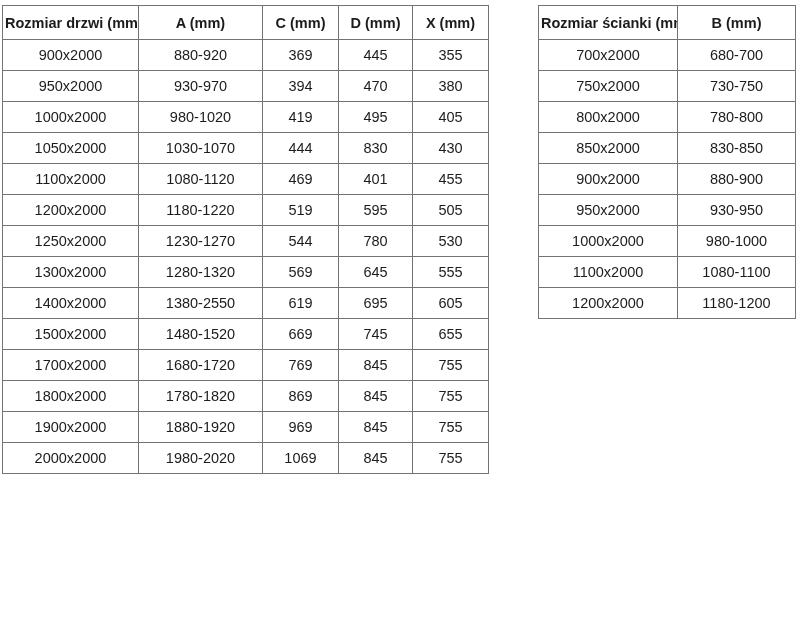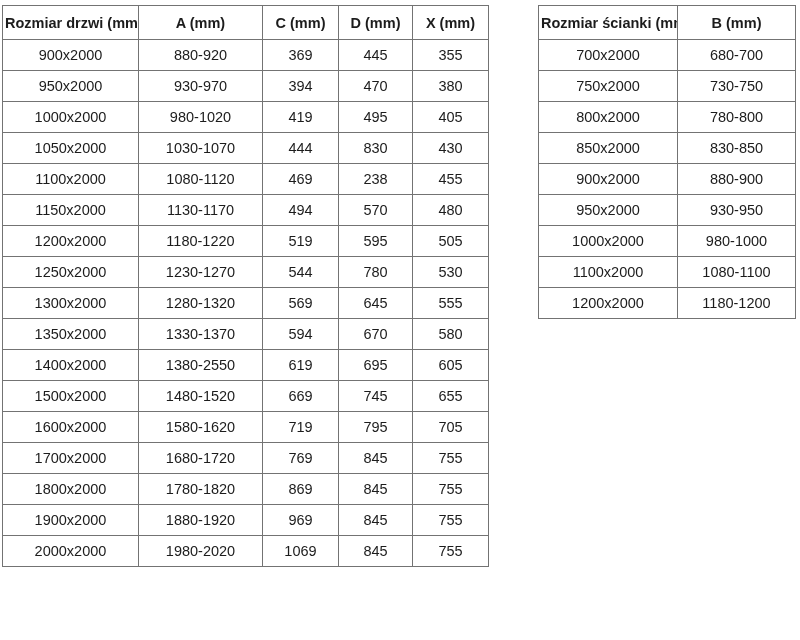--- a/index.html
+++ b/index.html
@@ -94,29 +94,22 @@
         <td>1050x2000</td>
         <td>1030-1070</td>
         <td>444</td>
         <td>830</td>
         <td>430</td>
       </tr>
       <tr>
         <td>1100x2000</td>
         <td>1080-1120</td>
         <td>469</td>
-        <td>238</td>
+        <td>401</td>
         <td>455</td>
-      </tr>
-      <tr>
-        <td>1150x2000</td>
-        <td>1130-1170</td>
-        <td>494</td>
-        <td>570</td>
-        <td>480</td>
       </tr>
       <tr>
         <td>1200x2000</td>
         <td>1180-1220</td>
         <td>519</td>
         <td>595</td>
         <td>505</td>
       </tr>
       <tr>
         <td>1250x2000</td>
@@ -126,46 +119,32 @@
         <td>530</td>
       </tr>
       <tr>
         <td>1300x2000</td>
         <td>1280-1320</td>
         <td>569</td>
         <td>645</td>
         <td>555</td>
       </tr>
       <tr>
-        <td>1350x2000</td>
-        <td>1330-1370</td>
-        <td>594</td>
-        <td>670</td>
-        <td>580</td>
-      </tr>
-      <tr>
         <td>1400x2000</td>
         <td>1380-2550</td>
         <td>619</td>
         <td>695</td>
         <td>605</td>
       </tr>
       <tr>
         <td>1500x2000</td>
         <td>1480-1520</td>
         <td>669</td>
         <td>745</td>
         <td>655</td>
-      </tr>
-      <tr>
-        <td>1600x2000</td>
-        <td>1580-1620</td>
-        <td>719</td>
-        <td>795</td>
-        <td>705</td>
       </tr>
       <tr>
         <td>1700x2000</td>
         <td>1680-1720</td>
         <td>769</td>
         <td>845</td>
         <td>755</td>
       </tr>
       <tr>
         <td>1800x2000</td>

